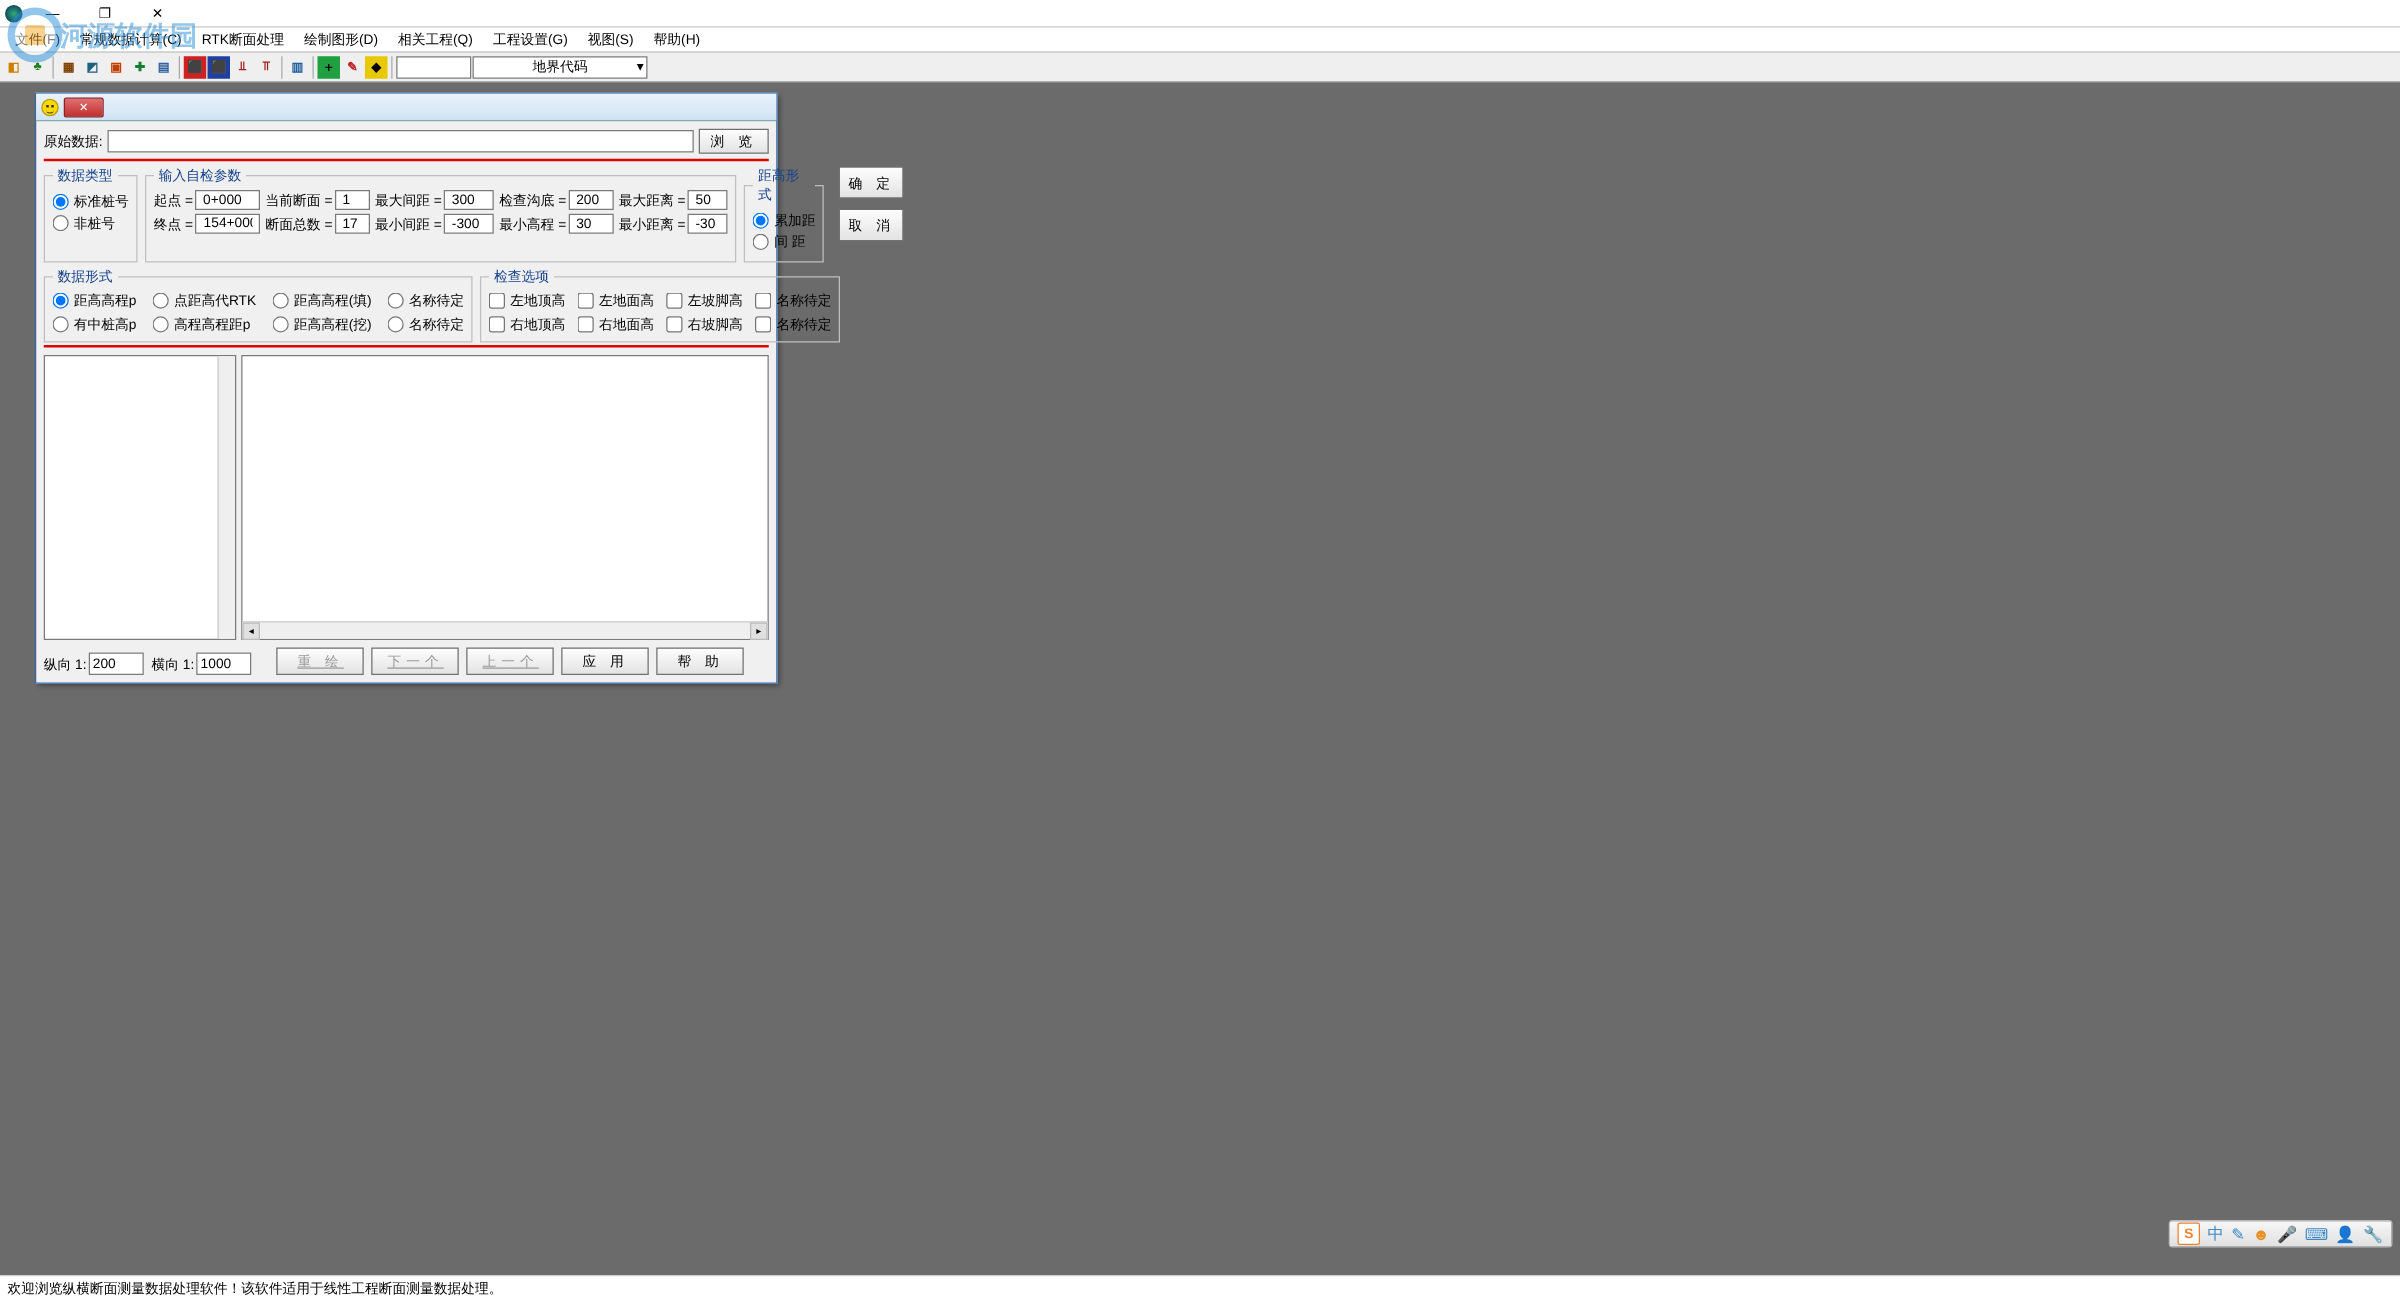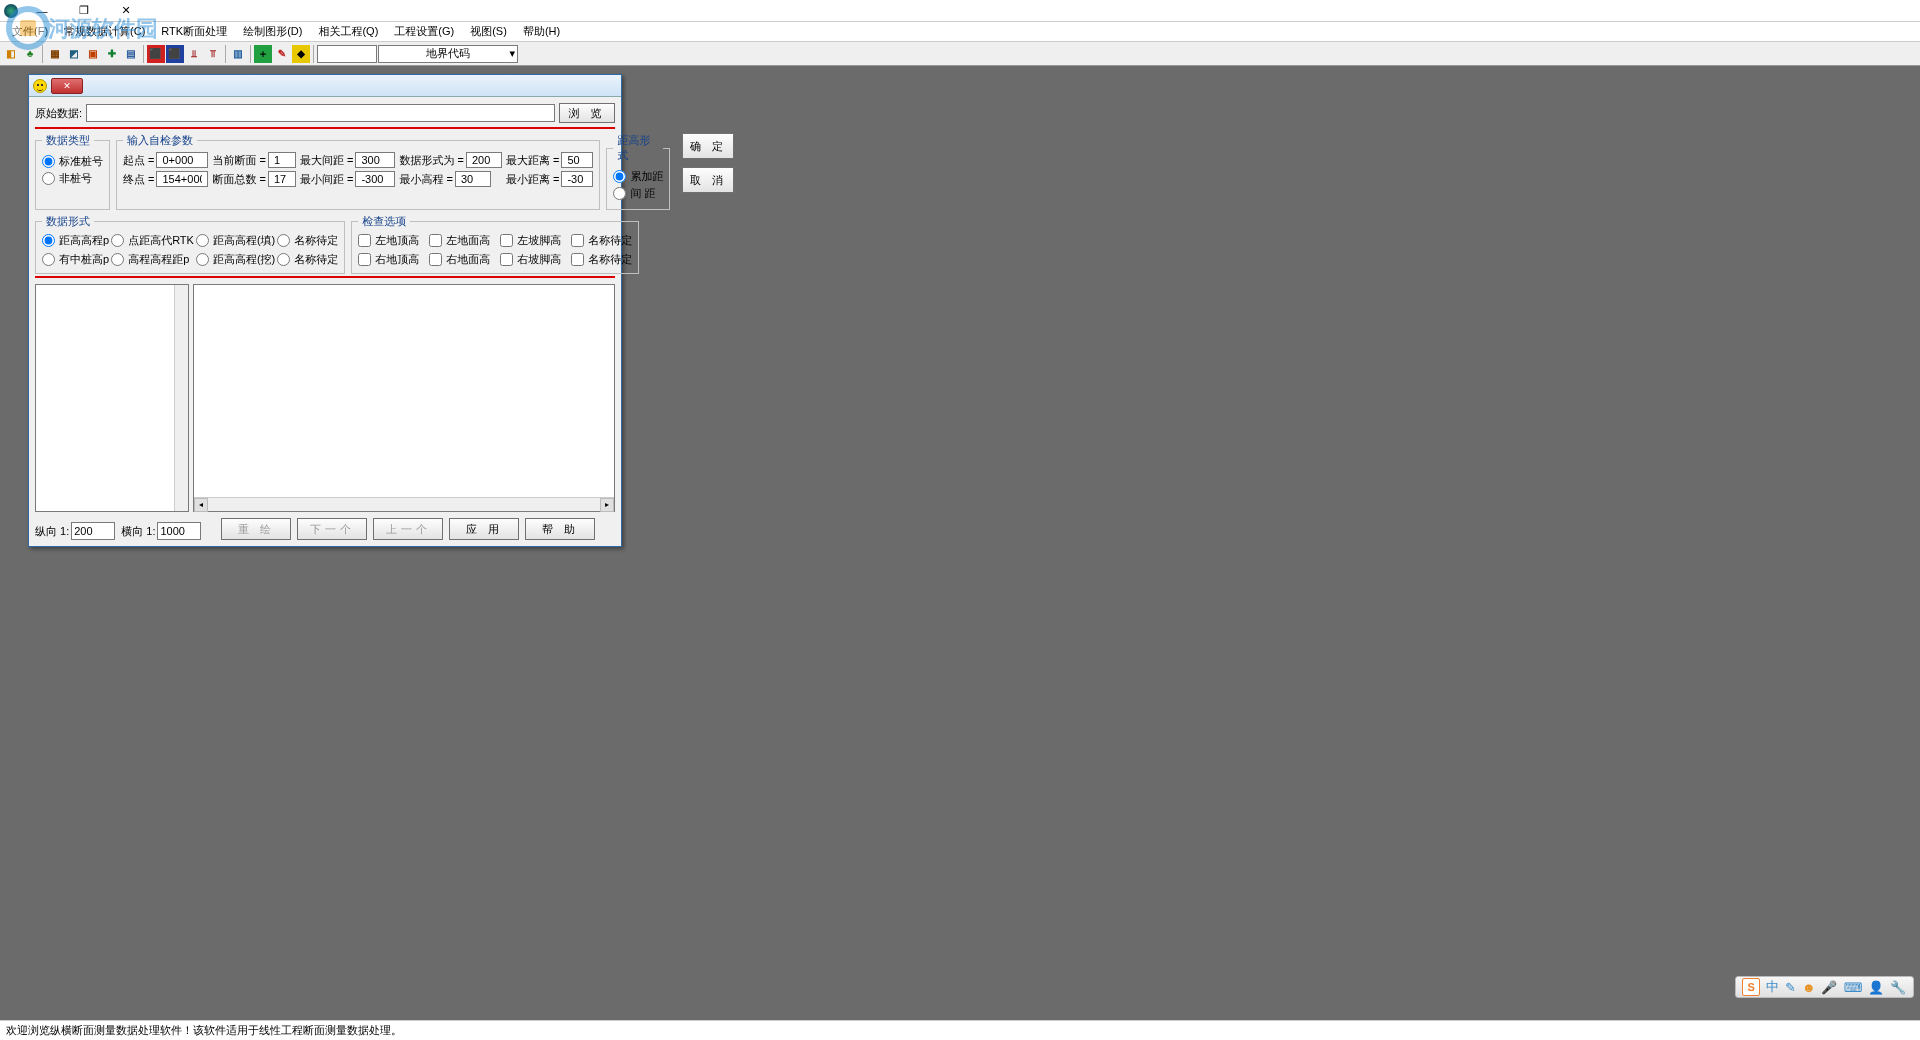--- a/index.html
+++ b/index.html
@@ -53,39 +53,39 @@
 fieldset { border:1px solid #bfbfbf; padding:4px 6px 6px; position:relative; }
 fieldset legend { padding:0 4px; color:#15428b; }
 .grid-params { display:flex; gap:4px; }
 .gp-col { display:flex; flex-direction:column; gap:3px; }
 .gp-item { display:flex; align-items:center; gap:2px; white-space:nowrap; }
 .gp-item input { width:52px; height:16px; border:1px solid #7a7a7a; padding:0 5px; background:#fff; }
 .gp-item .nlbl { min-width:auto; }
 .radio-col label { display:flex; align-items:center; gap:4px; margin:2px 0; white-space:nowrap;}
 
 .bottom-fs { display:flex; gap:6px; margin-top:4px;}
-.radio-grid { display:grid; grid-template-columns:repeat(4,auto); gap:4px 2px;}
+.radio-grid { display:grid; grid-template-columns:repeat(4,auto); gap:4px 13px;}
 .radio-grid label, .chk-grid label { display:flex; align-items:center; gap:4px; white-space:nowrap;}
 .chk-grid { display:grid; grid-template-columns:repeat(4,auto); gap:4px 10px;}
 
 .side-btns { display:flex; flex-direction:column; gap:8px; margin-left:6px;}
 .side-btns .btn { width:52px; height:26px; border:1px solid #707070; background:linear-gradient(#fdfdfd,#e3e3e3); cursor:pointer; display:flex; align-items:center; justify-content:center; letter-spacing:4px;}
 
 .panes { display:flex; height:228px; margin-top:6px; gap:4px;}
 .pane-left { width:154px; background:#fff; border:1px solid #7a7a7a; position:relative;}
 .pane-left .vscroll { position:absolute; right:0; top:0; bottom:0; width:14px; background:#efefef; border-left:1px solid #ccc;}
 .pane-right { flex:1; background:#fff; border:1px solid #7a7a7a; position:relative;}
 .pane-right .hscroll { position:absolute; left:0; right:0; bottom:0; height:14px; background:#efefef; border-top:1px solid #ccc; display:flex; align-items:center;}
 .pane-right .hscroll .arrow { width:14px; height:14px; background:#e0e0e0; border:1px solid #bbb; display:flex; align-items:center; justify-content:center; font-size:8px;}
 
 .nav-row { display:flex; align-items:flex-end; gap:6px; margin-top:6px;}
 .nav-row .scale { display:flex; align-items:center; gap:2px;}
 .nav-row .scale input { width:44px; height:18px; border:1px solid #7a7a7a; padding:0 2px;}
 .nav-row .btn { flex:0 0 auto; width:70px; height:22px; border:1px solid #707070; background:linear-gradient(#fdfdfd,#e3e3e3); cursor:pointer; display:flex; align-items:center; justify-content:center; letter-spacing:4px;}
-.nav-row .btn.dis { color:#9a9a9a; }
+.nav-row .btn.dis { color:#9a9a9a;text-decoration:underline; }
 
 .dlg-status { border-top:1px solid #bbb; padding:4px 6px; background:#f0f0f0; position:relative;}
 .dlg-status .grip { position:absolute; right:2px; bottom:2px; width:12px; height:12px; background:repeating-linear-gradient(135deg,#999,#999 1px,transparent 1px,transparent 3px);}
 
 
 .status-bar { height:20px; background:#fff; border-top:1px solid #ccc; display:flex; align-items:center; padding:0 6px;}
 .status-bar .st-txt { flex:1; }
 
 
 .ime-tray { position:absolute; right:6px; bottom:22px; height:22px; display:flex; align-items:center; gap:6px; background:linear-gradient(#f7f7f7,#e0e0e0); border:1px solid #bbb; border-radius:3px; padding:0 6px;}
@@ -210,21 +210,21 @@
                   <span class="nlbl">最大间距 =</span>
                   <input style="width: 40px;" value="300">
                 </div>
               <div class="gp-item">
                   <span class="nlbl">最小间距 =</span>
                   <input style="width: 40px;" value="-300">
                 </div>
             </div>
             <div class="gp-col">
               <div class="gp-item">
-                  <span class="nlbl">数据形式为 =</span>
+                  <span class="nlbl">检查沟底 =</span>
                   <input style="width: 36px;" value="200">
                 </div>
               <div class="gp-item">
                   <span class="nlbl">最小高程 =</span>
                   <input style="width: 36px;" value="30">
                 </div>
             </div>
             <div class="gp-col">
               <div class="gp-item">
                   <span class="nlbl">最大距离 =</span>

